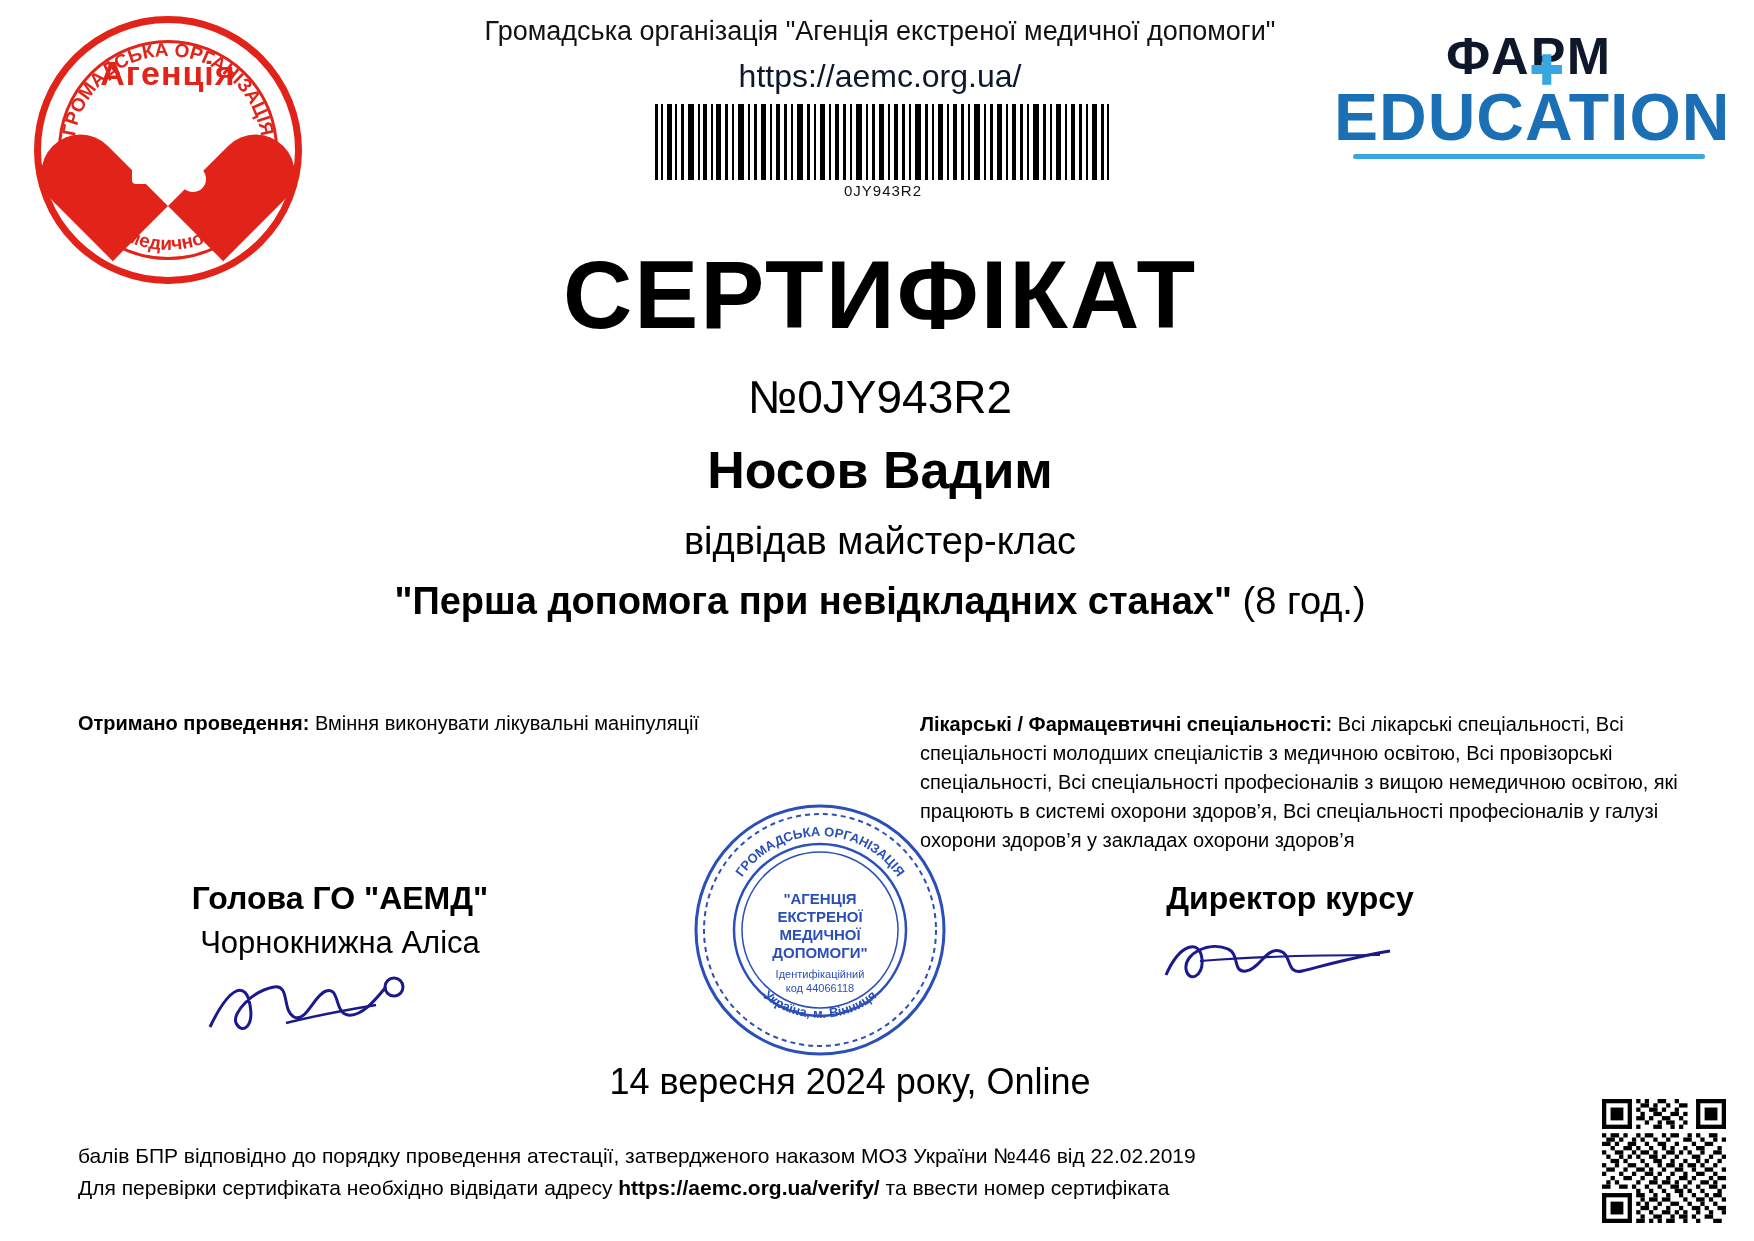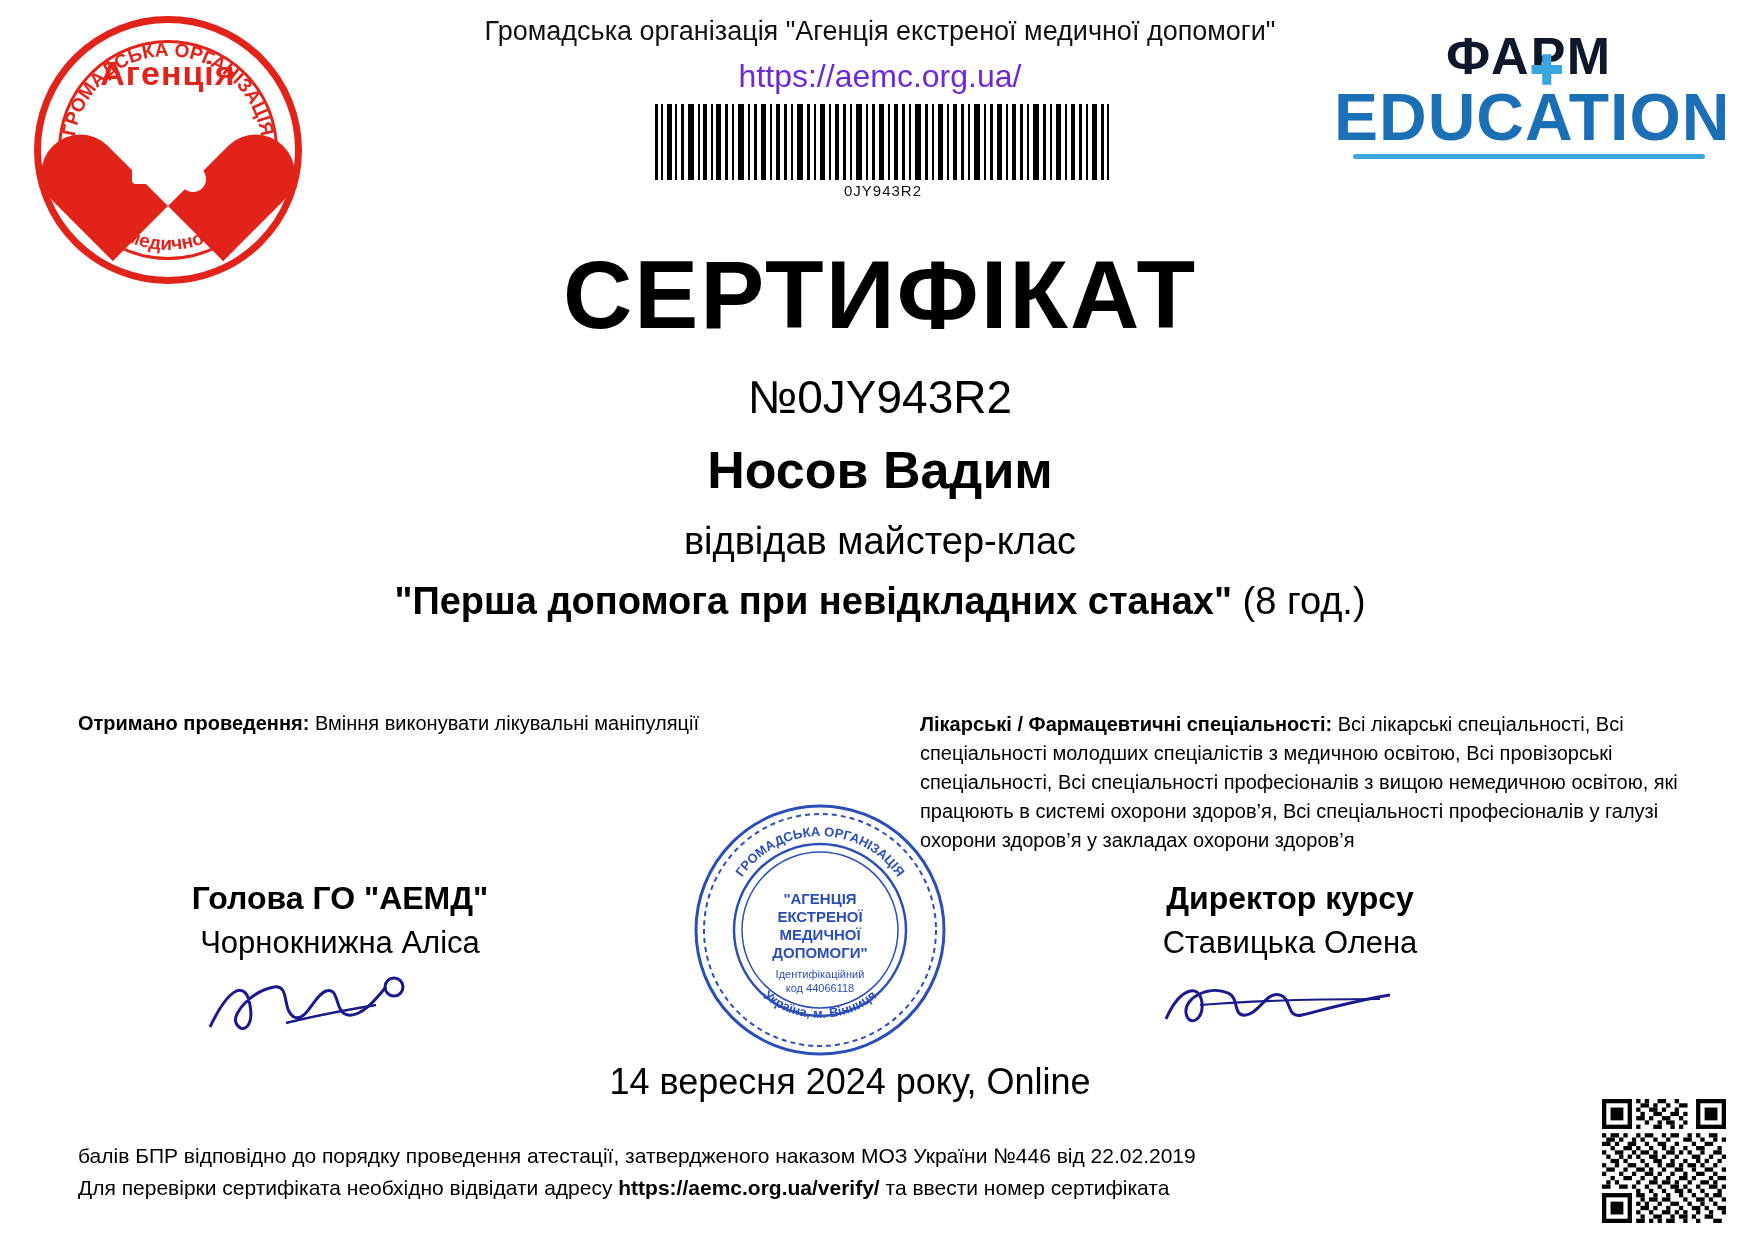--- a/index.html
+++ b/index.html
@@ -30,21 +30,21 @@
     color: #111;
     white-space: nowrap;
   }
   .org-url {
     position: absolute;
     left: 380px;
     top: 58px;
     width: 1000px;
     text-align: center;
     font-size: 32px;
-    color: #6d28d9;
+    color: #0f172a;
   }
 
   
   .logo-left {
     position: absolute;
     left: 28px;
     top: 10px;
     width: 280px;
     height: 280px;
   }
@@ -505,21 +505,20 @@
     <div class="sign-person">Чорнокнижна Аліса</div>
     <svg class="sign-scribble" width="300" height="80" viewBox="0 0 300 80">
       <path d="M20,62 C40,20 56,16 60,40 C64,62 52,70 46,58 C42,48 62,26 84,22 C100,19 92,46 104,52 C116,58 124,30 136,26 C150,21 144,48 158,50 C172,52 186,34 196,22" fill="none" stroke="#1a1a8c" stroke-width="3"></path>
       <path d="M96,58 C120,52 150,46 186,40" fill="none" stroke="#1a1a8c" stroke-width="2.5"></path>
       <circle cx="204" cy="22" r="9" fill="none" stroke="#1a1a8c" stroke-width="3"></circle>
     </svg>
   </div>
 
   <div class="sign-block-right">
     <div class="sign-role">Директор курсу</div>
-    <div class="sign-person">Ставицька Олена</div>
     <svg class="sign-scribble" width="300" height="80" viewBox="0 0 300 80">
       <path d="M26,54 C40,22 60,18 62,38 C64,56 48,62 46,48 C44,32 70,20 88,28 C100,33 92,52 106,50 C120,48 126,26 140,30 C152,33 146,54 162,50 C186,44 214,36 250,30" fill="none" stroke="#1a1a8c" stroke-width="3"></path>
       <path d="M60,40 C110,36 170,34 240,34" fill="none" stroke="#1a1a8c" stroke-width="2"></path>
     </svg>
   </div>
 
   <div class="stamp">
     <svg width="260" height="260" viewBox="0 0 260 260">
       <defs>
         <path id="stampArcTop" d="M 36,130 A 94,94 0 0 1 224,130"></path>

